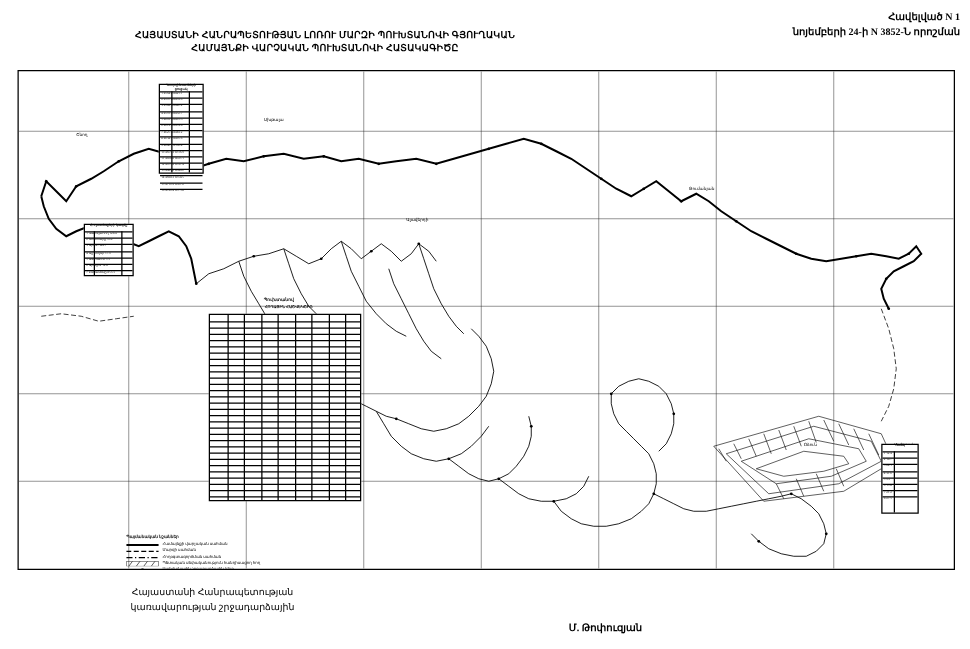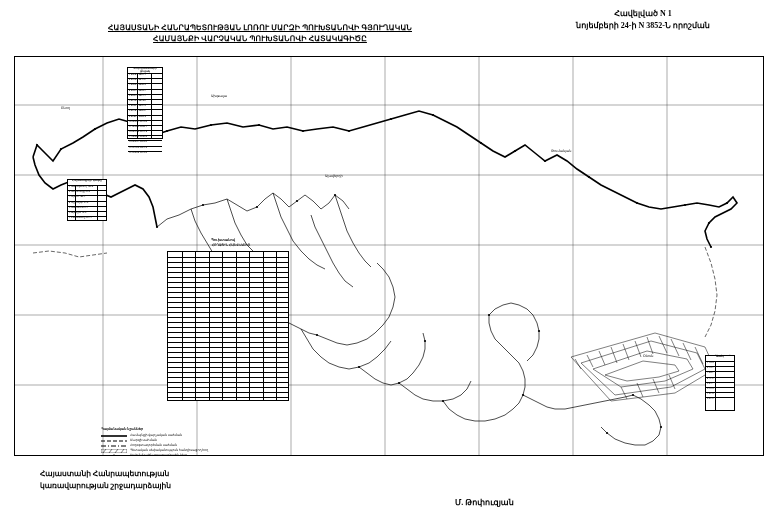--- a/index.html
+++ b/index.html
@@ -26,28 +26,27 @@
   .hdr-title {
     position: absolute;
     left: 70px;
     top: 22px;
     width: 380px;
     text-align: center;
     font-size: 7.5px;
     font-weight: bold;
     line-height: 11px;
     letter-spacing: 0.2px;
-    text-decoration: underline;
   }
   .hdr-right {
     position: absolute;
     right: 8px;
     top: 8px;
     width: 250px;
-    text-align: center;
+    text-align: right;
     font-size: 8px;
     font-weight: bold;
     line-height: 11.5px;
   }
   
   #map-frame {
     position: absolute;
     left: 14px;
     top: 56px;
     width: 750px;
@@ -108,22 +107,23 @@
   }
   #legend-key .lk-title { font-weight: bold; font-size: 3.4px; margin-bottom: 1px; }
   #legend-key .lk-row { display: flex; align-items: center; height: 5px; }
   #legend-key .lk-sym { width: 26px; height: 4px; margin-right: 3px; position: relative; }
   
   .ftr-left {
     position: absolute;
     left: 40px;
     top: 468px;
     width: 260px;
+    text-align: center;
     font-size: 7.5px;
-    font-weight: bold;
+    font-weight: normal;
     line-height: 12px;
   }
   .ftr-sign {
     position: absolute;
     left: 455px;
     top: 498px;
     font-size: 8px;
     font-weight: bold;
   }
   .mlabel {

